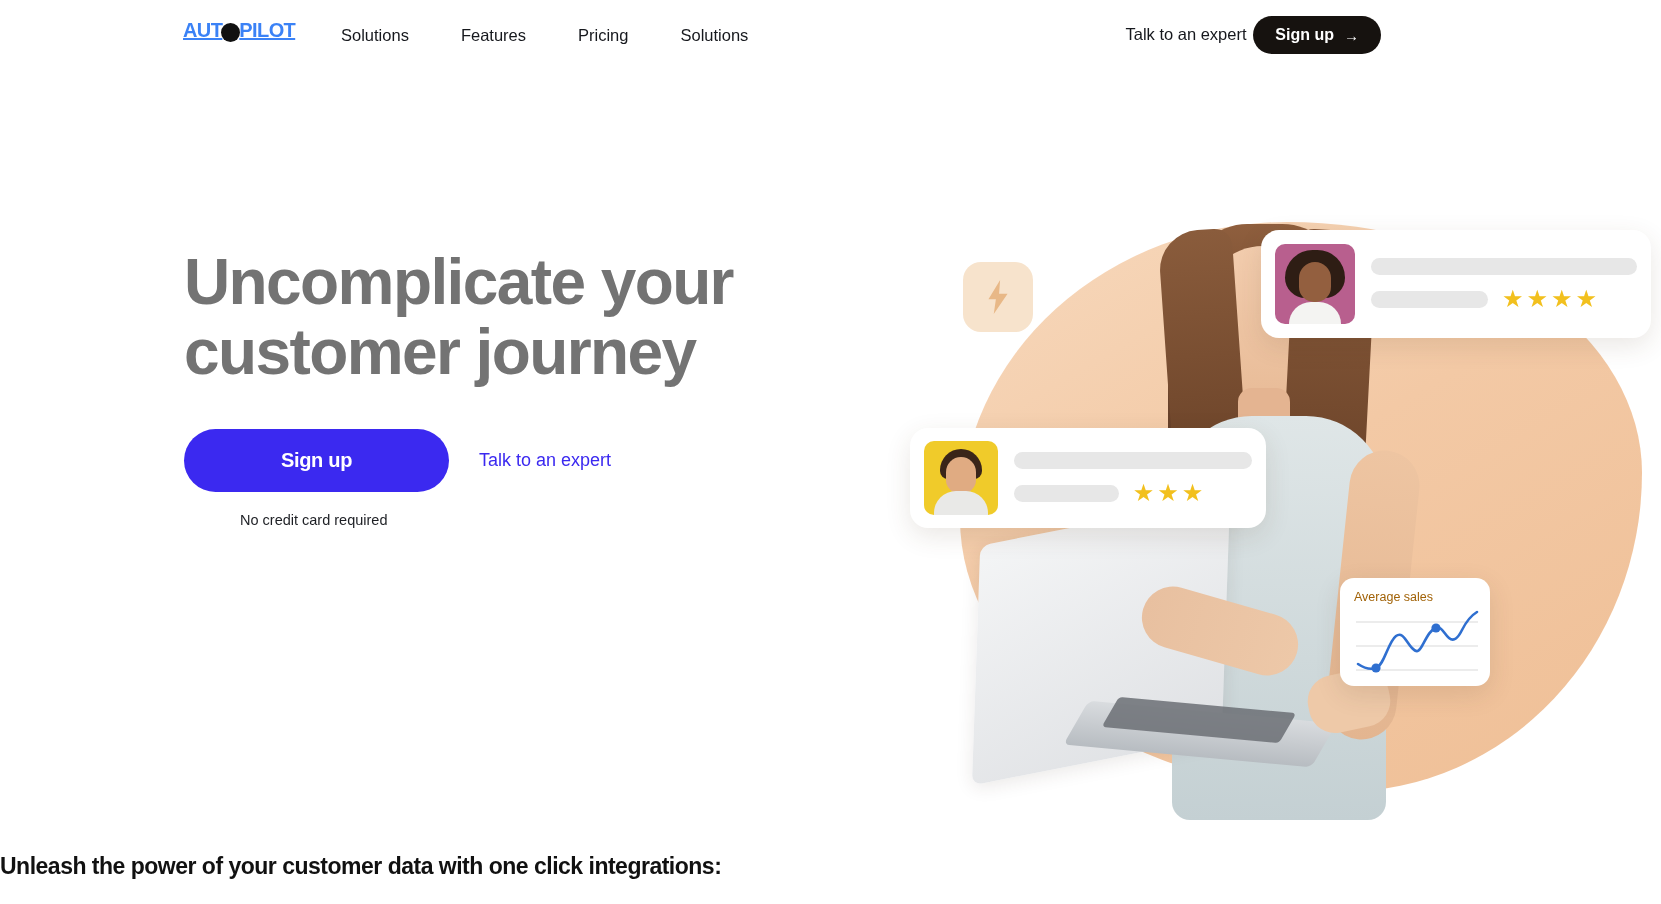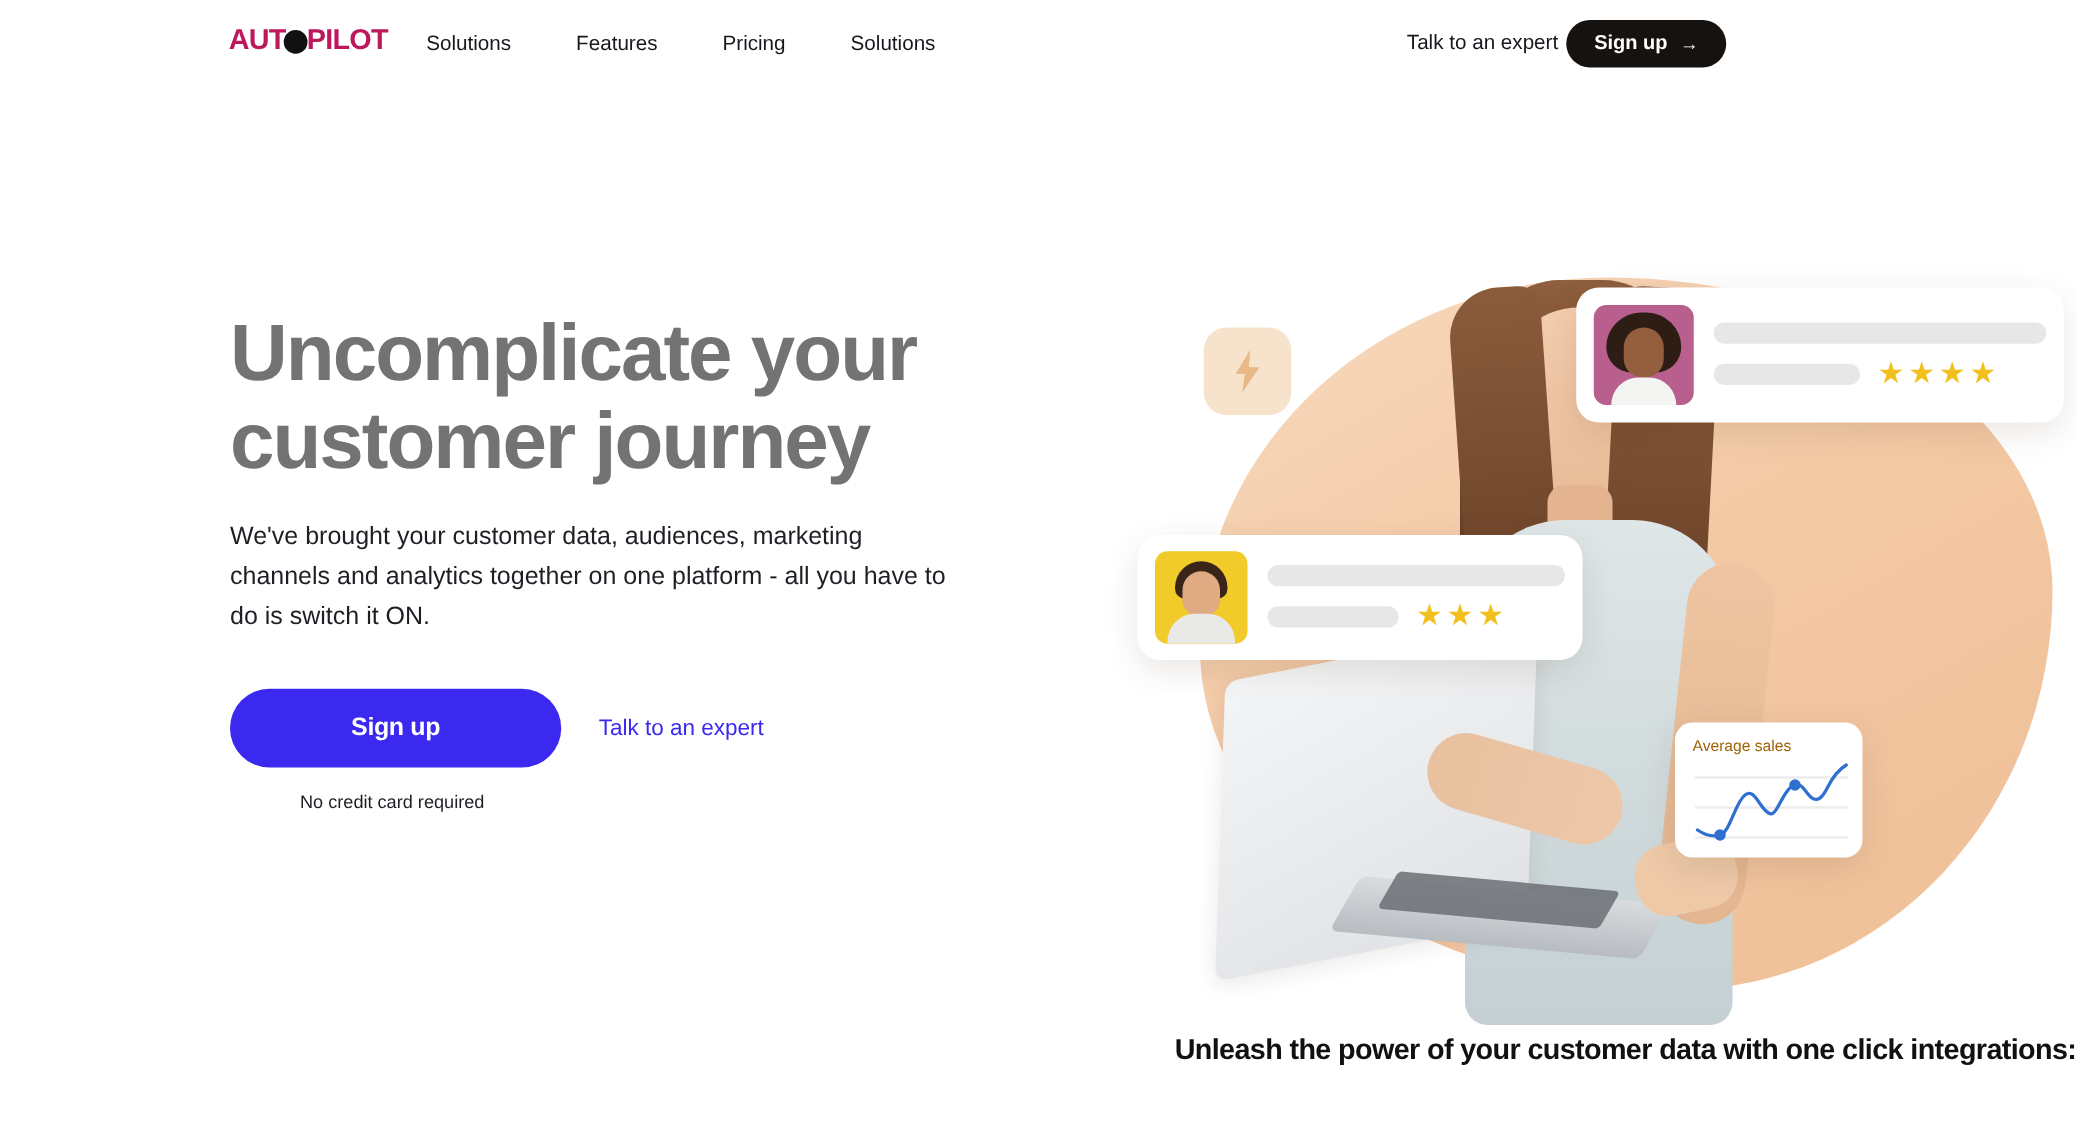--- a/index.html
+++ b/index.html
@@ -29,26 +29,27 @@
   .logo {
     position: absolute;
     left: 183px;
     top: 20px;
     display: flex;
     align-items: center;
     cursor: pointer;
     user-select: none;
   }
   .logo-text {
-    font-size: 23px;
+    font-size: 20px;
     font-weight: 800;
     letter-spacing: -0.6px;
-    color: #be185d;
+    color: #3b82f6;
     line-height: 1;
     font-family: "Liberation Sans", sans-serif;
+    text-decoration: underline;
   }
   .logo-dot {
     display: inline-block;
     width: 19px;
     height: 19px;
     border-radius: 50%;
     background: #111111;
     margin: 0 -1px 0 -1px;
     position: relative;
     top: 2px;
@@ -410,23 +411,23 @@
     color: #a16207;
     line-height: 14px;
     margin-bottom: 4px;
   }
   .chart-plot { position: relative; width: 126px; height: 74px; }
   .chart-plot svg { position: absolute; left: 0; top: 0; }
 
   
   .integrations {
     position: absolute;
-    left: 0; top: 826px;
+    left: 0; top: 853px;
     width: 1661px;
-    text-align: right;
+    text-align: left;
   }
   .integrations-title {
     font-size: 23px;
     font-weight: 800;
     letter-spacing: -0.5px;
     color: #111111;
     font-family: "Liberation Sans", sans-serif;
   }
 </style>
 </head>
@@ -459,21 +460,20 @@
 </header>
 
 <section class="hero">
 
   <div class="hero-copy">
     <h1 class="hero-title">
       <span>Uncomplicate your</span><br>
       <span>customer journey</span>
     </h1>
 
-    <p class="hero-sub">We've brought your customer data, audiences, marketing channels and analytics together on one platform - all you have to do is switch it ON.</p>
 
     <div class="hero-cta-row">
       <button class="btn-primary">Sign up</button>
       <span class="link-expert">Talk to an expert</span>
     </div>
 
     <div class="note-nocard">No credit card required</div>
   </div>
 
   <div class="hero-art">

